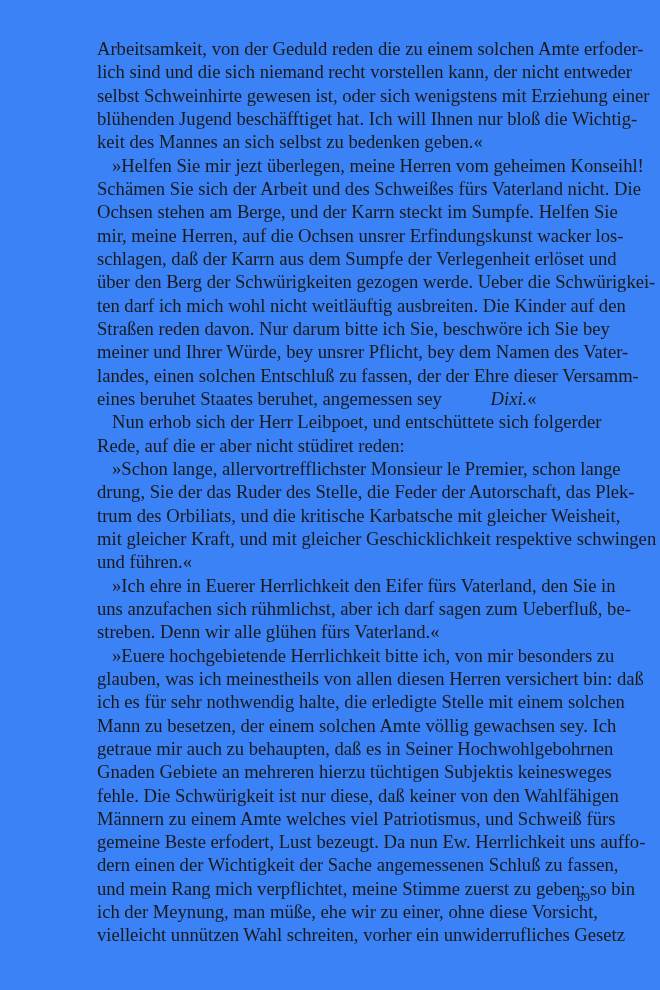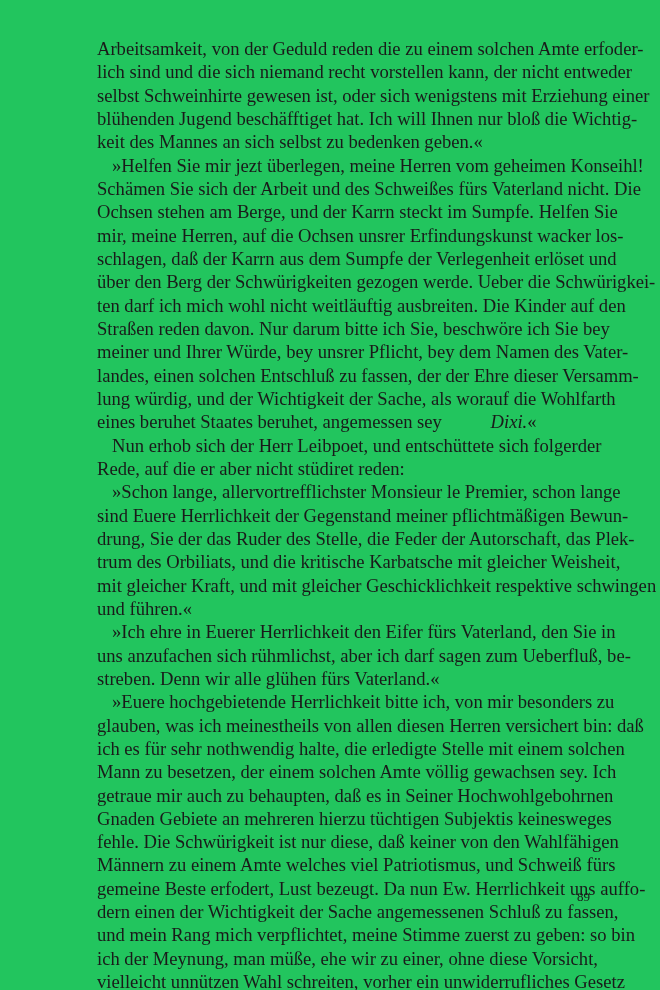--- a/index.html
+++ b/index.html
@@ -1,17 +1,17 @@
 <!DOCTYPE html>
 <html><head>
 <meta charset="utf-8">
 <style>
   html, body { margin: 0; padding: 0; background: #ffffff; }
   body { width: 660px; height: 990px; position: relative; overflow: hidden; }
-  .page { position: absolute; left: 0; top: 0; width: 660px; height: 990px; background: #22c55e; }
+  .page { position: absolute; left: 0; top: 0; width: 660px; height: 990px; background: #3b82f6; }
   .text-block {
     position: absolute;
     left: 97px;
     top: 37px;
     width: 490px;
     font-family: "Liberation Serif", "DejaVu Serif", serif;
     font-size: 18.6px;
     line-height: 23.33px;
     color: #1a1a1a;
   }
@@ -55,32 +55,30 @@
       <span class="line indent">»Helfen Sie mir jezt überlegen, meine Herren vom geheimen Konseihl!</span>
       <span class="line">Schämen Sie sich der Arbeit und des Schweißes fürs Vaterland nicht. Die</span>
       <span class="line">Ochsen stehen am Berge, und der Karrn steckt im Sumpfe. Helfen Sie</span>
       <span class="line">mir, meine Herren, auf die Ochsen unsrer Erfindungskunst wacker los-</span>
       <span class="line">schlagen, daß der Karrn aus dem Sumpfe der Verlegenheit erlöset und</span>
       <span class="line">über den Berg der Schwürigkeiten gezogen werde. Ueber die Schwürigkei-</span>
       <span class="line">ten darf ich mich wohl nicht weitläuftig ausbreiten. Die Kinder auf den</span>
       <span class="line">Straßen reden davon. Nur darum bitte ich Sie, beschwöre ich Sie bey</span>
       <span class="line">meiner und Ihrer Würde, bey unsrer Pflicht, bey dem Namen des Vater-</span>
       <span class="line">landes, einen solchen Entschluß zu fassen, der der Ehre dieser Versamm-</span>
-      <span class="line">lung würdig, und der Wichtigkeit der Sache, als worauf die Wohlfarth</span>
       <span class="line last"><span>eines beruhet Staates beruhet, angemessen sey </span><em>Dixi.</em><span>«</span></span>
     </div>
 
     <div>
       <span class="line indent">Nun erhob sich der Herr Leibpoet, und entschüttete sich folgerder</span>
       <span class="line last">Rede, auf die er aber nicht stüdiret reden:</span>
     </div>
 
     <div>
       <span class="line indent">»Schon lange, allervortrefflichster Monsieur le Premier, schon lange</span>
-      <span class="line">sind Euere Herrlichkeit der Gegenstand meiner pflichtmäßigen Bewun-</span>
       <span class="line">drung, Sie der das Ruder des Stelle, die Feder der Autorschaft, das Plek-</span>
       <span class="line">trum des Orbiliats, und die kritische Karbatsche mit gleicher Weisheit,</span>
       <span class="line">mit gleicher Kraft, und mit gleicher Geschicklichkeit respektive schwingen</span>
       <span class="line last">und führen.«</span>
     </div>
 
     <div>
       <span class="line indent">»Ich ehre in Euerer Herrlichkeit den Eifer fürs Vaterland, den Sie in</span>
       <span class="line">uns anzufachen sich rühmlichst, aber ich darf sagen zum Ueberfluß, be-</span>
       <span class="line last">streben. Denn wir alle glühen fürs Vaterland.«</span>

